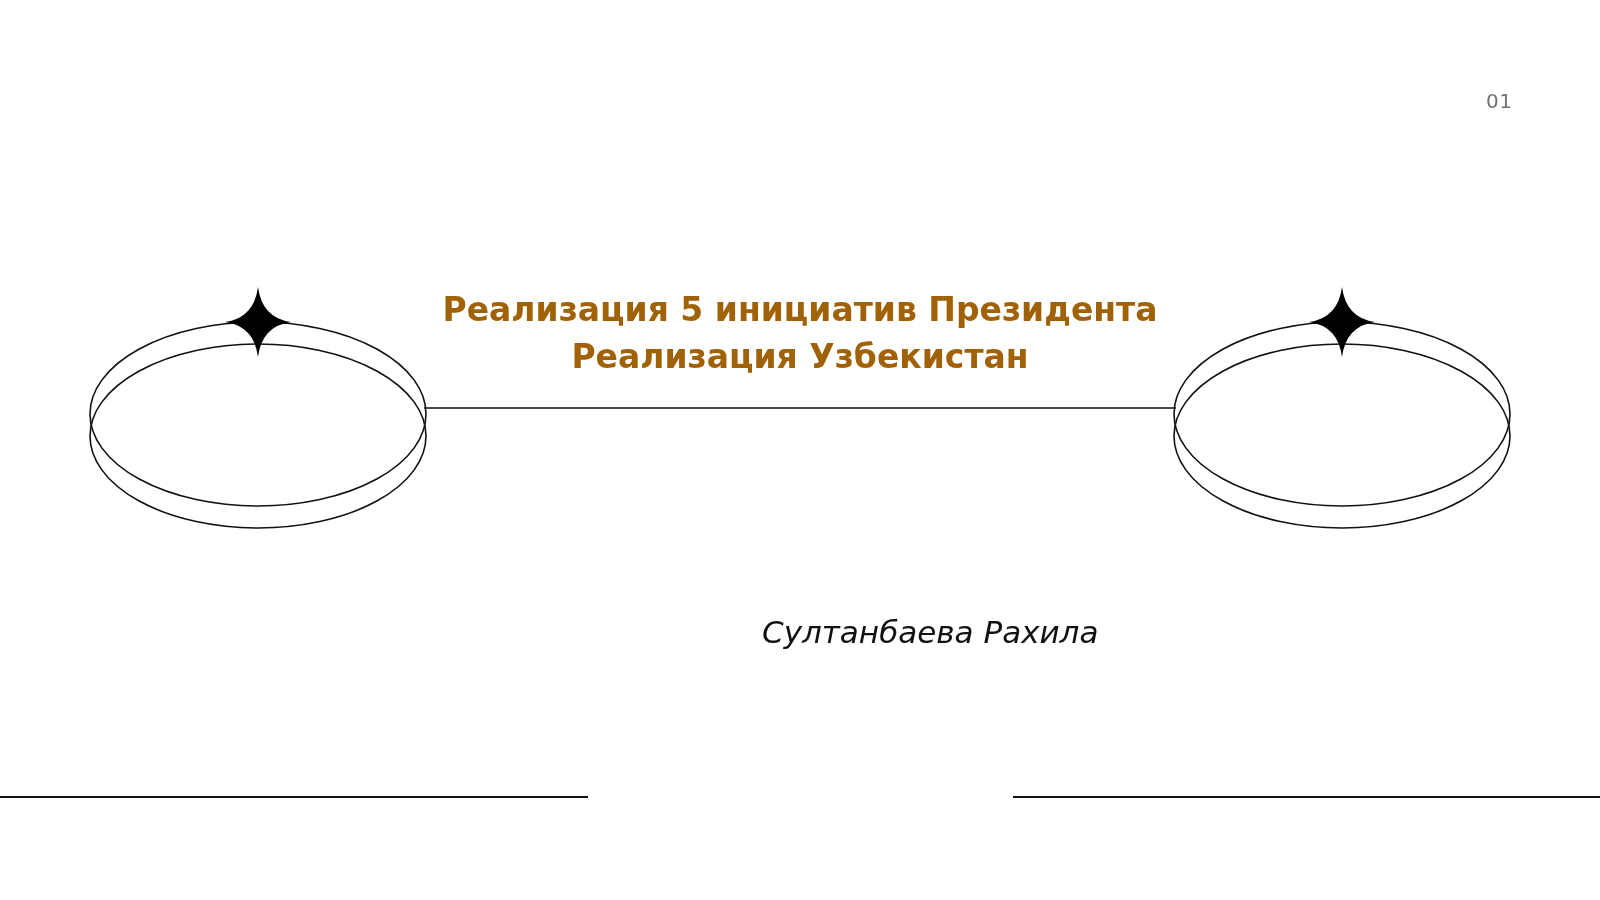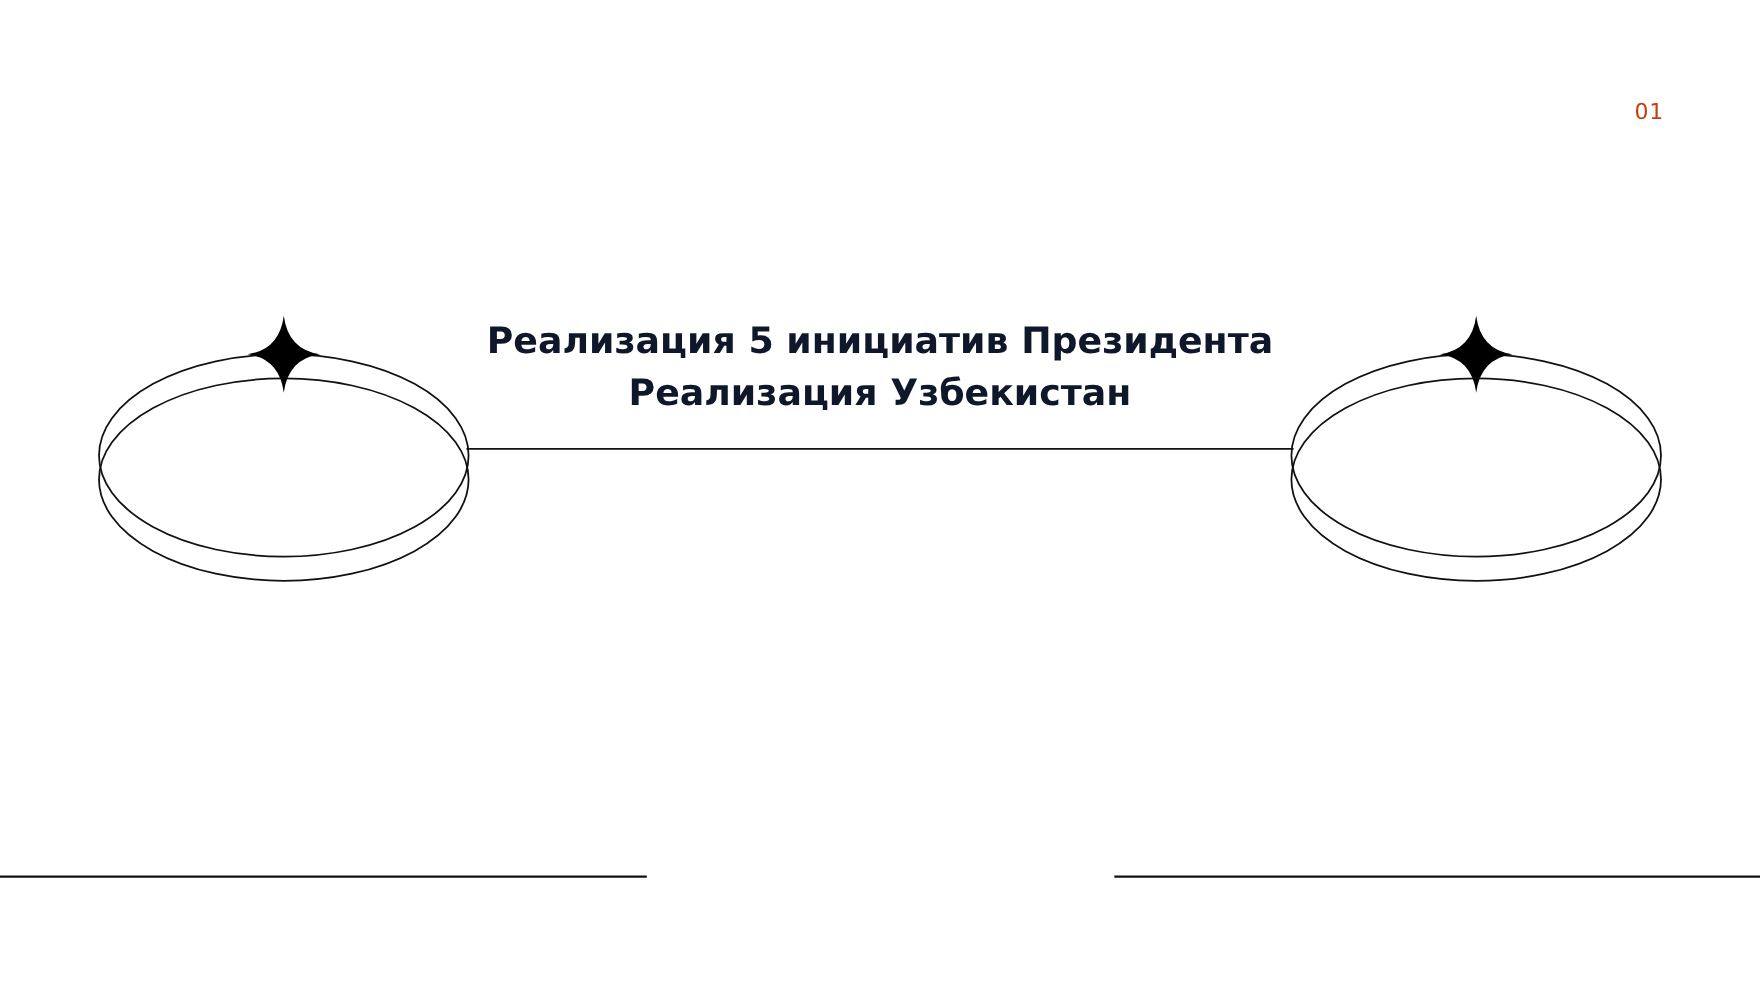--- a/index.html
+++ b/index.html
@@ -6,27 +6,27 @@
   body {
     width: 1600px; height: 900px; overflow: hidden;
     background: #ffffff; position: relative;
     font-family: "DejaVu Sans", "Liberation Sans", sans-serif;
   }
   .slide { position: absolute; left: 0; top: 0; width: 1600px; height: 900px; }
   .art { position: absolute; left: 0; top: 0; width: 1600px; height: 900px; }
   .page-number {
     position: absolute; left: 1486px; top: 89px;
     font-family: "DejaVu Sans", sans-serif; font-size: 20px;
-    color: #c2410c; letter-spacing: 0.5px;
+    color: #737373; letter-spacing: 0.5px;
   }
   .title {
     position: absolute; left: 300px; top: 286px; width: 1000px;
     text-align: center; font-family: "DejaVu Sans", sans-serif;
     font-weight: bold; font-size: 33px; line-height: 47px;
-    color: #0f172a; margin: 0;
+    color: #a16207; margin: 0;
   }
   .title span { display: block; }
   .author {
     position: absolute; left: 600px; top: 614px; width: 730px;
     text-align: left; padding-left: 162px; box-sizing: border-box;
     font-family: "DejaVu Sans", sans-serif; font-style: italic;
     font-size: 31px; color: #111111;
   }
 </style>
 </head>
@@ -54,14 +54,15 @@
     <line x1="1013" y1="797" x2="1600" y2="797" stroke="#111" stroke-width="2"></line>
   </svg>
 
   <div class="page-number">01</div>
 
   <h1 class="title">
     <span>Реализация 5 инициатив Президента</span>
     <span>Реализация Узбекистан</span>
   </h1>
 
+  <div class="author">Султанбаева Рахила</div>
 
 </div>
 
 </body></html>

